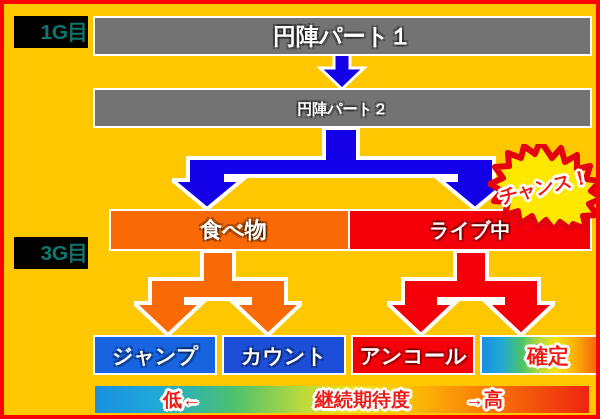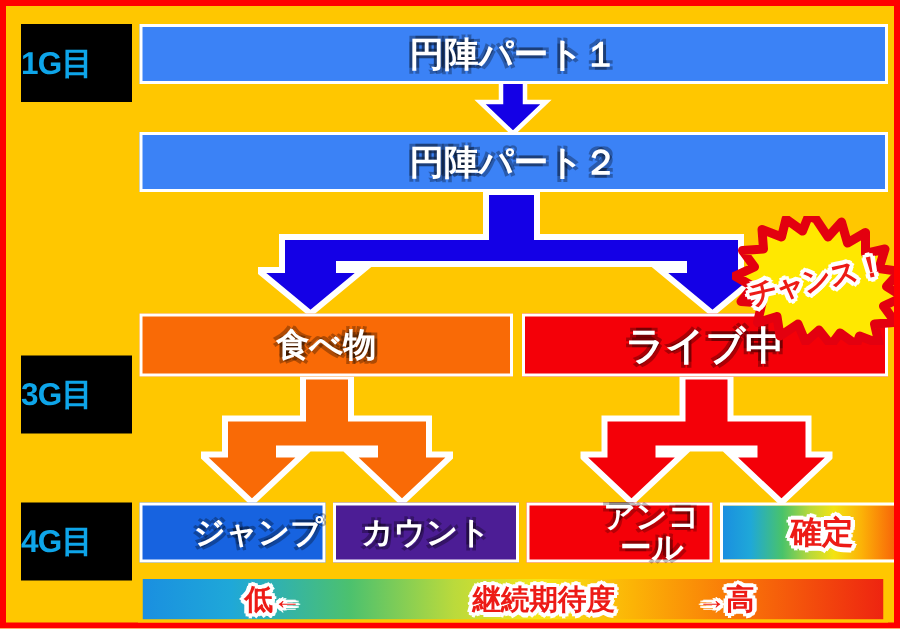--- a/index.html
+++ b/index.html
@@ -13,51 +13,51 @@
     border:4px solid #FF0000;
     overflow:hidden;
   }
 
   
   .abs{position:absolute;box-sizing:border-box;}
 
   
   .glabel{
     background:#000000;
-    color:#0ea5e9;
-    display:flex;align-items:center;justify-content:flex-start;
+    color:#0f766e;
+    display:flex;align-items:center;justify-content:flex-end;
     font-weight:bold;
     font-size:21px;
     letter-spacing:-0.5px;
-    left:10px;width:74px;height:52px;
+    left:10px;width:74px;height:32px;
     z-index:6;
   }
 
   
   .node{
     display:flex;align-items:center;justify-content:center;
     font-weight:bold;
     color:#ffffff;
     border:2px solid #ffffff;
     z-index:5;
     text-align:center;
     line-height:1;
   }
   .node-t{
     display:block;
     text-shadow:
       -2px -2px 0 rgba(0,0,0,.30), 2px -2px 0 rgba(0,0,0,.30),
       -2px  2px 0 rgba(0,0,0,.30), 2px  2px 0 rgba(0,0,0,.30);
   }
 
-  .n-blue  {background:#3b82f6;}
+  .n-blue  {background:#737373;}
   .n-orange{background:#F96A06;}
   .n-red   {background:#F40008;}
-  .n-jump  {background:#1763E0;justify-content:flex-end;}
-  .n-count {background:#4c1d95;justify-content:center;}
+  .n-jump  {background:#1763E0;}
+  .n-count {background:#1d4ed8;justify-content:center;}
   .n-enc   {background:#F40008;}
   .n-kakutei{
     background:linear-gradient(90deg,
       #1a8fe0 0%, #1fa8d8 14%, #49c36a 30%,
       #b9d93b 44%, #f3e312 56%, #fcb207 70%,
       #f97208 84%, #ee2b10 100%);
   }
 
   
   .t-outline-white{
@@ -111,49 +111,46 @@
 <body>
 
 <div id="root">
 
   <div class="abs glabel" style="top:12px;">
       <span>1G目</span>
     </div>
   <div class="abs glabel" style="top:205px;margin-top:28px;">
       <span>3G目</span>
     </div>
-  <div class="abs glabel" style="top:331px;">
-      <span>4G目</span>
-    </div>
 
   <div class="abs node n-blue" style="left:89px;top:12px;width:499px;height:40px;font-size:23px;">
     <span class="node-t">円陣パート１</span>
   </div>
 
   <div class="abs arrowwrap" style="left:310px;top:50px;width:56px;height:36px;">
     <svg width="56" height="36" viewBox="0 0 56 36">
       <polygon points="20,0 36,0 36,14 50,14 28,35 6,14 20,14" fill="#1400E6" stroke="#ffffff" stroke-width="3" stroke-linejoin="miter"></polygon>
     </svg>
   </div>
 
-  <div class="abs node n-blue" style="left:89px;top:84px;width:499px;height:40px;font-size:23px;">
+  <div class="abs node n-blue" style="left:89px;top:84px;width:499px;height:40px;font-size:15px;">
     <span class="node-t">円陣パート２</span>
   </div>
 
   <div class="abs arrowwrap" style="left:168px;top:124px;width:338px;height:82px;">
     <svg width="338" height="82" viewBox="0 0 338 82">
       <path d="M152,0 L186,0 L186,30 L322,30 L322,52 L338,52 L303,81 L268,52 L284,52 L284,48 L54,48
                L54,52 L70,52 L35,81 L0,52 L16,52 L16,30 L152,30 Z" fill="#1400E6" stroke="#ffffff" stroke-width="4" stroke-linejoin="miter"></path>
     </svg>
   </div>
 
-  <div class="abs node n-orange" style="left:89px;top:205px;width:249px;height:42px;font-size:22px;">
+  <div class="abs node n-orange" style="left:105px;top:205px;width:249px;height:42px;font-size:22px;">
     <span class="node-t">食べ物</span>
   </div>
-  <div class="abs node n-red" style="left:344px;top:205px;width:244px;height:42px;font-size:26px;">
+  <div class="abs node n-red" style="left:344px;top:205px;width:244px;height:42px;font-size:20px;">
     <span class="node-t">ライブ中</span>
   </div>
 
   <div class="abs" id="chance">
     <div class="cw">
       <svg viewBox="0 0 112 86" width="112" height="86">
         <polygon points="56,2 64,14 73,4 77,18 89,11 89,25 102,22 98,35 112,37 103,47 114,54 101,60 109,71 95,72 98,85 85,80 83,86 72,78 66,86 58,76 49,84 44,72 32,80 30,67 17,71 20,58 6,57 14,47 2,40 15,34 7,23 21,22 20,9 33,14 36,2 47,10 51,0" fill="#FFE800" stroke="#E3000F" stroke-width="6" stroke-linejoin="round"></polygon>
       </svg>
       <div class="ctext t-outline-white">チャンス！</div>
     </div>
@@ -172,21 +169,21 @@
                L52,52 L68,52 L34,84 L0,52 L16,52 L16,28 L68,28 Z" fill="#F40008" stroke="#ffffff" stroke-width="4" stroke-linejoin="miter"></path>
     </svg>
   </div>
 
   <div class="abs node n-jump" style="left:89px;top:331px;width:124px;height:40px;font-size:21px;">
     <span class="node-t">ジャンプ</span>
   </div>
   <div class="abs node n-count" style="left:218px;top:331px;width:124px;height:40px;font-size:21px;">
     <span class="node-t">カウント</span>
   </div>
-  <div class="abs node n-enc" style="left:347px;top:331px;width:124px;height:40px;font-size:21px;padding-left:43px;">
+  <div class="abs node n-enc" style="left:347px;top:331px;width:124px;height:40px;font-size:21px;">
     <span class="node-t t-outline-white" style="color:#ffffff;text-shadow:
         -2px -2px 0 rgba(0,0,0,.25), 2px -2px 0 rgba(0,0,0,.25),
         -2px  2px 0 rgba(0,0,0,.25), 2px  2px 0 rgba(0,0,0,.25);">アンコール</span>
   </div>
   <div class="abs node n-kakutei" style="left:476px;top:331px;width:136px;height:40px;font-size:21px;">
     <span class="t-outline-white">確定</span>
   </div>
 
   <div class="abs" id="legend">
     <span class="lg-low t-outline-white">低←</span>

